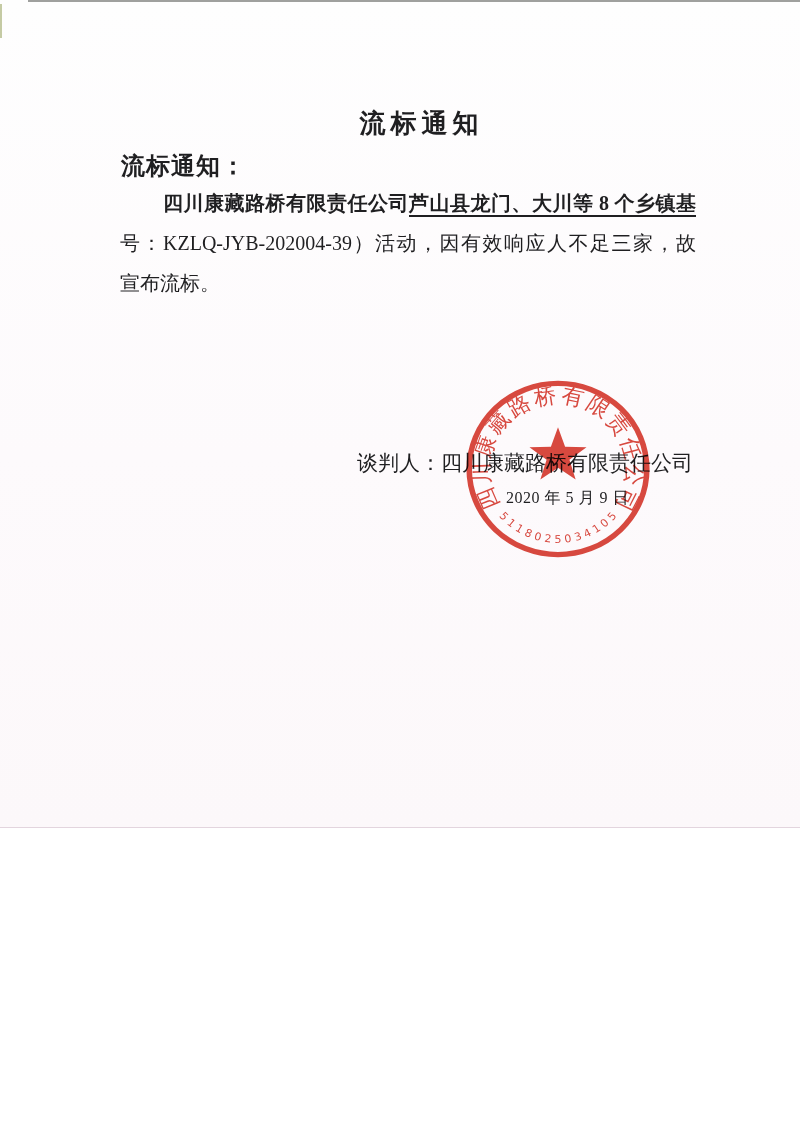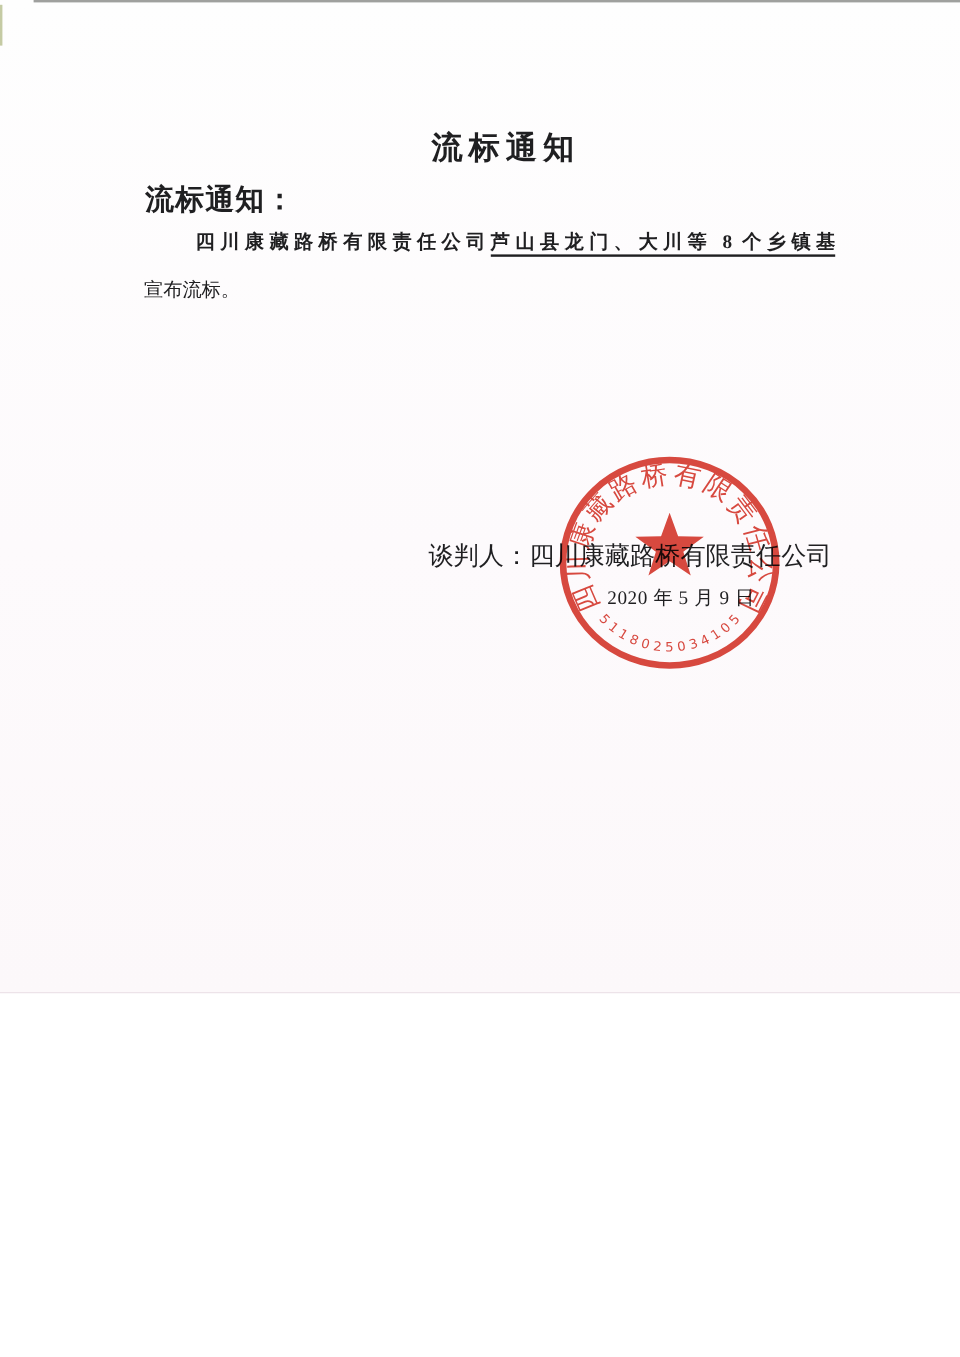--- a/index.html
+++ b/index.html
@@ -16,21 +16,21 @@
   .doc-title{
     position:absolute;top:106px;left:0;width:843px;margin:0;
     text-align:center;font-size:26px;font-weight:bold;letter-spacing:5px;
   }
   .salutation{
     position:absolute;top:150px;left:121px;
     font-size:24px;font-weight:bold;letter-spacing:1px;
   }
   .body-block{
     position:absolute;top:183px;left:120px;width:576px;
-    font-size:16px;line-height:40px;
+    font-size:20px;line-height:40px;
   }
   .bline{margin:0;text-align:justify;text-align-last:justify;}
   .bline.first{text-indent:43px;}
   .bline.last{text-align:right;text-align-last:left;}
   .b{font-weight:bold;}
   .u{text-decoration:underline;text-underline-offset:5px;text-decoration-thickness:1.5px;}
 
   .sig-line{position:absolute;top:449px;left:357px;font-size:21px;white-space:nowrap;}
   .date-line{position:absolute;top:488px;left:506px;font-size:16px;letter-spacing:.5px;white-space:nowrap;}
 
@@ -50,20 +50,21 @@
   <div class="edge-top"></div>
   <div class="edge-left-tick"></div>
   <div class="edge-bottom"></div>
 
   <h1 class="doc-title">流标通知</h1>
 
   <div class="salutation">流标通知：</div>
 
   <div class="body-block">
     <p class="bline first"><span class="b">四川康藏路桥有限责任公司</span><span class="b u">芦山县龙门、大川等 8 个乡镇基</span></p>
+    <p class="bline"><span>号：KZLQ-JYB-202004-39）活动，因有效响应人不足三家，故</span></p>
     <p class="bline last"><span>宣布流标。</span></p>
   </div>
 
   <div class="sig-line">谈判人：四川康藏路桥有限责任公司</div>
 
   <div class="date-line">2020 年 5 月 9 日</div>
 
   <svg class="seal" viewBox="0 0 200 200" preserveAspectRatio="none" aria-hidden="true">
     <circle cx="100" cy="100" r="80" fill="none" stroke="#d63a2f" stroke-width="5"></circle>
     <polygon fill="#d63a2f" points="100,61 106.4,79.3 125.7,79.7 110.3,91.3 115.9,109.8 100,98.8 84.1,109.8 89.7,91.3 74.3,79.7 93.6,79.3"></polygon>

